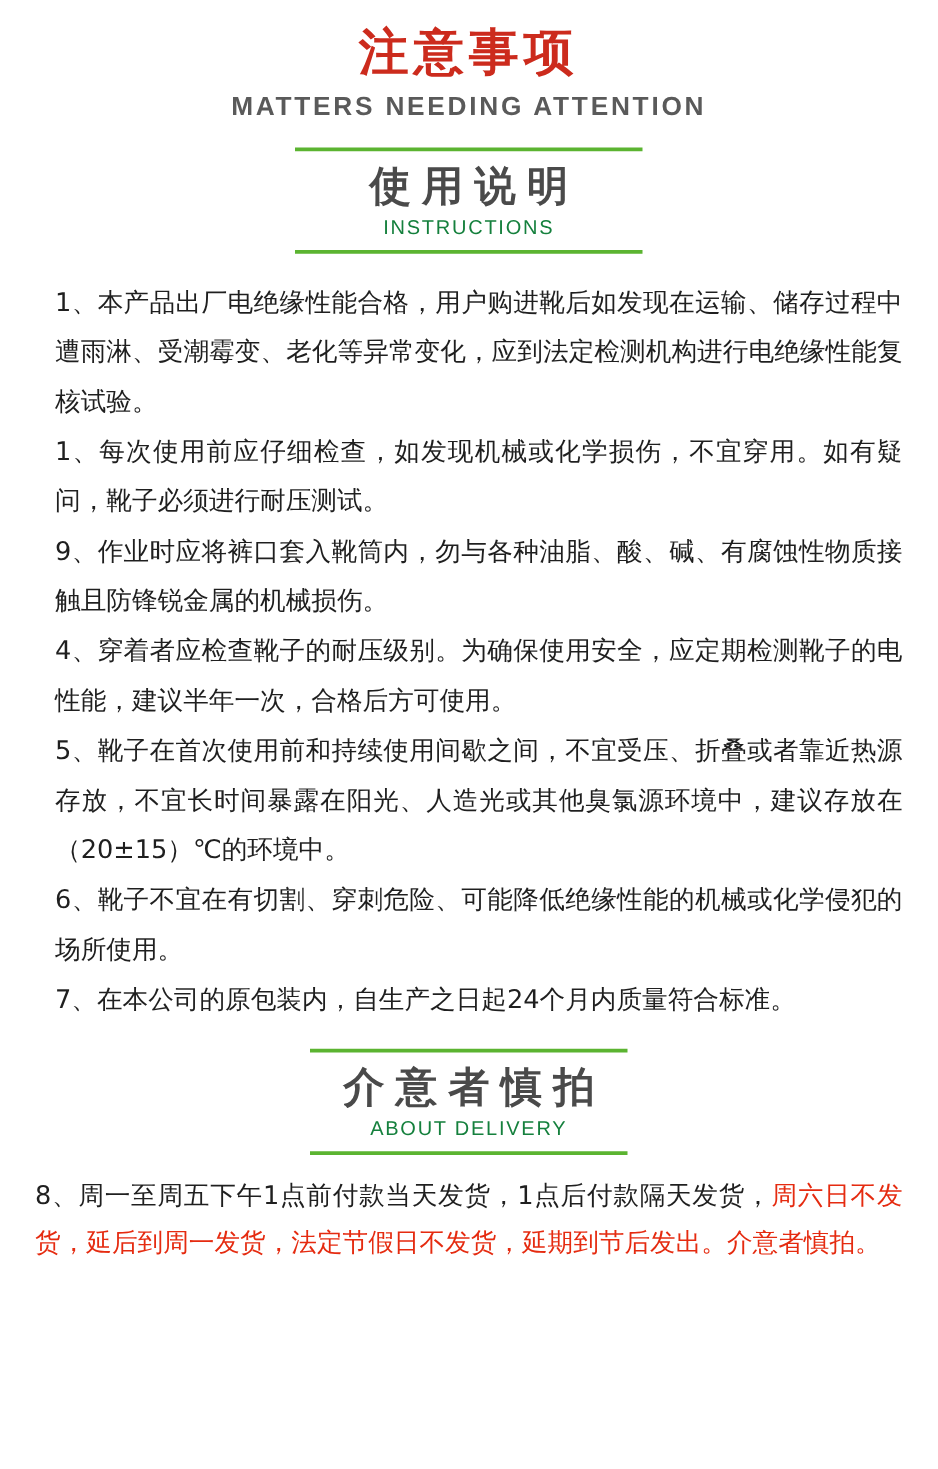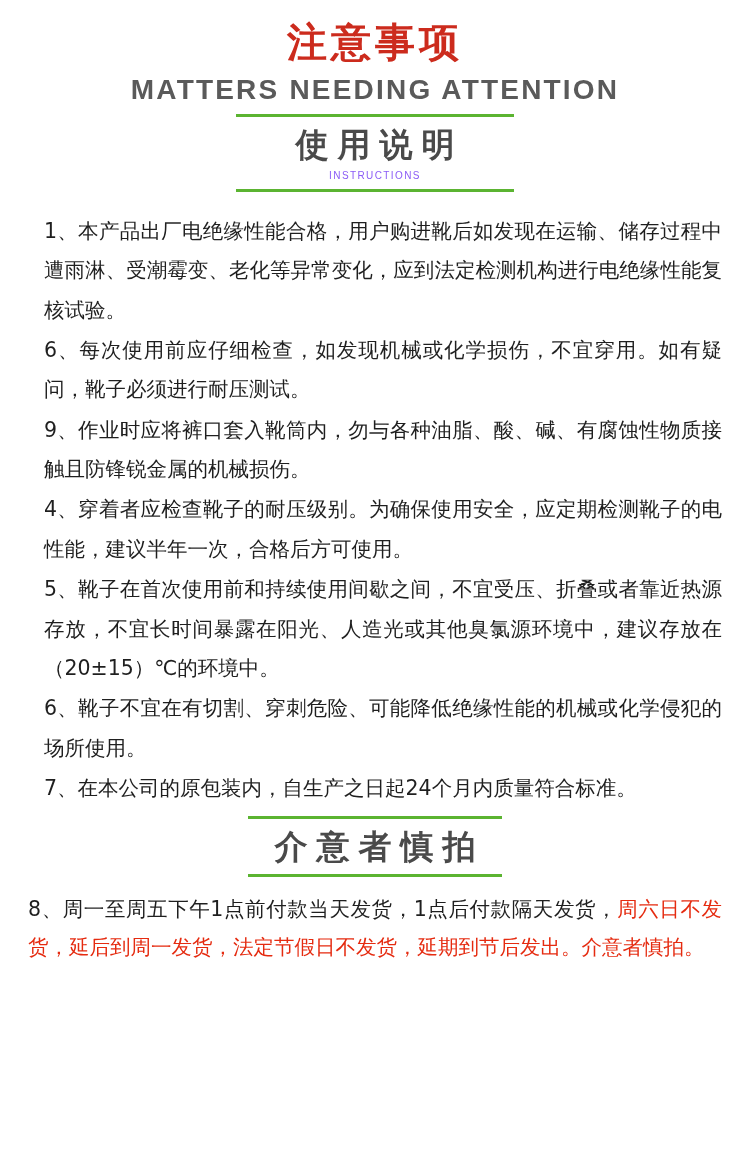--- a/index.html
+++ b/index.html
@@ -29,29 +29,29 @@
   .header-cn {
     font-size: 40px;
     font-weight: bold;
     color: #cc2b1d;
     letter-spacing: 4px;
     line-height: 1.2;
     font-family: "DejaVu Sans", "Liberation Sans", sans-serif;
   }
   .header-en {
     margin-top: 8px;
-    font-size: 28px;
+    font-size: 21px;
     font-weight: bold;
     color: #5a5a5a;
     letter-spacing: 2.2px;
   }
 
   
   .title-box {
-    margin: 8px auto 0 auto;
+    margin: 20px auto 0 auto;
     width: 278px;
     border-top: 3px solid #5bb431;
     border-bottom: 3px solid #5bb431;
     padding: 9px 0 8px 0;
     text-align: center;
     position: relative;
   }
   .title-box.delivery {
     width: 254px;
   }
@@ -59,22 +59,22 @@
     font-size: 33px;
     font-weight: bold;
     color: #4a4a4a;
     letter-spacing: 9px;
     line-height: 1.15;
     text-indent: 9px;
     font-family: "DejaVu Sans", "Liberation Sans", sans-serif;
   }
   .title-en {
     margin-top: 6px;
-    font-size: 10px;
-    color: #8b5cf6;
+    font-size: 16px;
+    color: #15803d;
     letter-spacing: 1.4px;
     text-align: center;
   }
 
   
   .body-block {
     margin: 18px 34px 0 34px;
     font-size: 20.5px;
     line-height: 1.92;
     color: #1f1f1f;
@@ -113,29 +113,30 @@
     <div class="header-en">MATTERS NEEDING ATTENTION</div>
   </div>
 
   <div class="title-box">
     <div class="title-cn">使用说明</div>
     <div class="title-en">INSTRUCTIONS</div>
   </div>
 
   <div class="body-block instructions">
     <p class="para">1、本产品出厂电绝缘性能合格，用户购进靴后如发现在运输、储存过程中遭雨淋、受潮霉变、老化等异常变化，应到法定检测机构进行电绝缘性能复核试验。</p>
-    <p class="para">6、每次使用前应仔细检查，如发现机械或化学损伤，不宜穿用。如有疑问，靴子必须进行耐压测试。</p>
+    <p class="para">1、每次使用前应仔细检查，如发现机械或化学损伤，不宜穿用。如有疑问，靴子必须进行耐压测试。</p>
     <p class="para">9、作业时应将裤口套入靴筒内，勿与各种油脂、酸、碱、有腐蚀性物质接触且防锋锐金属的机械损伤。</p>
     <p class="para">4、穿着者应检查靴子的耐压级别。为确保使用安全，应定期检测靴子的电性能，建议半年一次，合格后方可使用。</p>
     <p class="para">5、靴子在首次使用前和持续使用间歇之间，不宜受压、折叠或者靠近热源存放，不宜长时间暴露在阳光、人造光或其他臭氯源环境中，建议存放在（20±15）℃的环境中。</p>
     <p class="para">6、靴子不宜在有切割、穿刺危险、可能降低绝缘性能的机械或化学侵犯的场所使用。</p>
     <p class="para">7、在本公司的原包装内，自生产之日起24个月内质量符合标准。</p>
   </div>
 
   <div class="title-box delivery">
     <div class="title-cn">介意者慎拍</div>
+    <div class="title-en">ABOUT DELIVERY</div>
   </div>
 
   <div class="delivery-block">
     <p class="para"><span>8、周一至周五下午1点前付款当天发货，1点后付款隔天发货，</span><span class="red">周六日不发货，延后到周一发货，法定节假日不发货，延期到节后发出。介意者慎拍。</span></p>
   </div>
 
 </div>
 
 </body></html>

